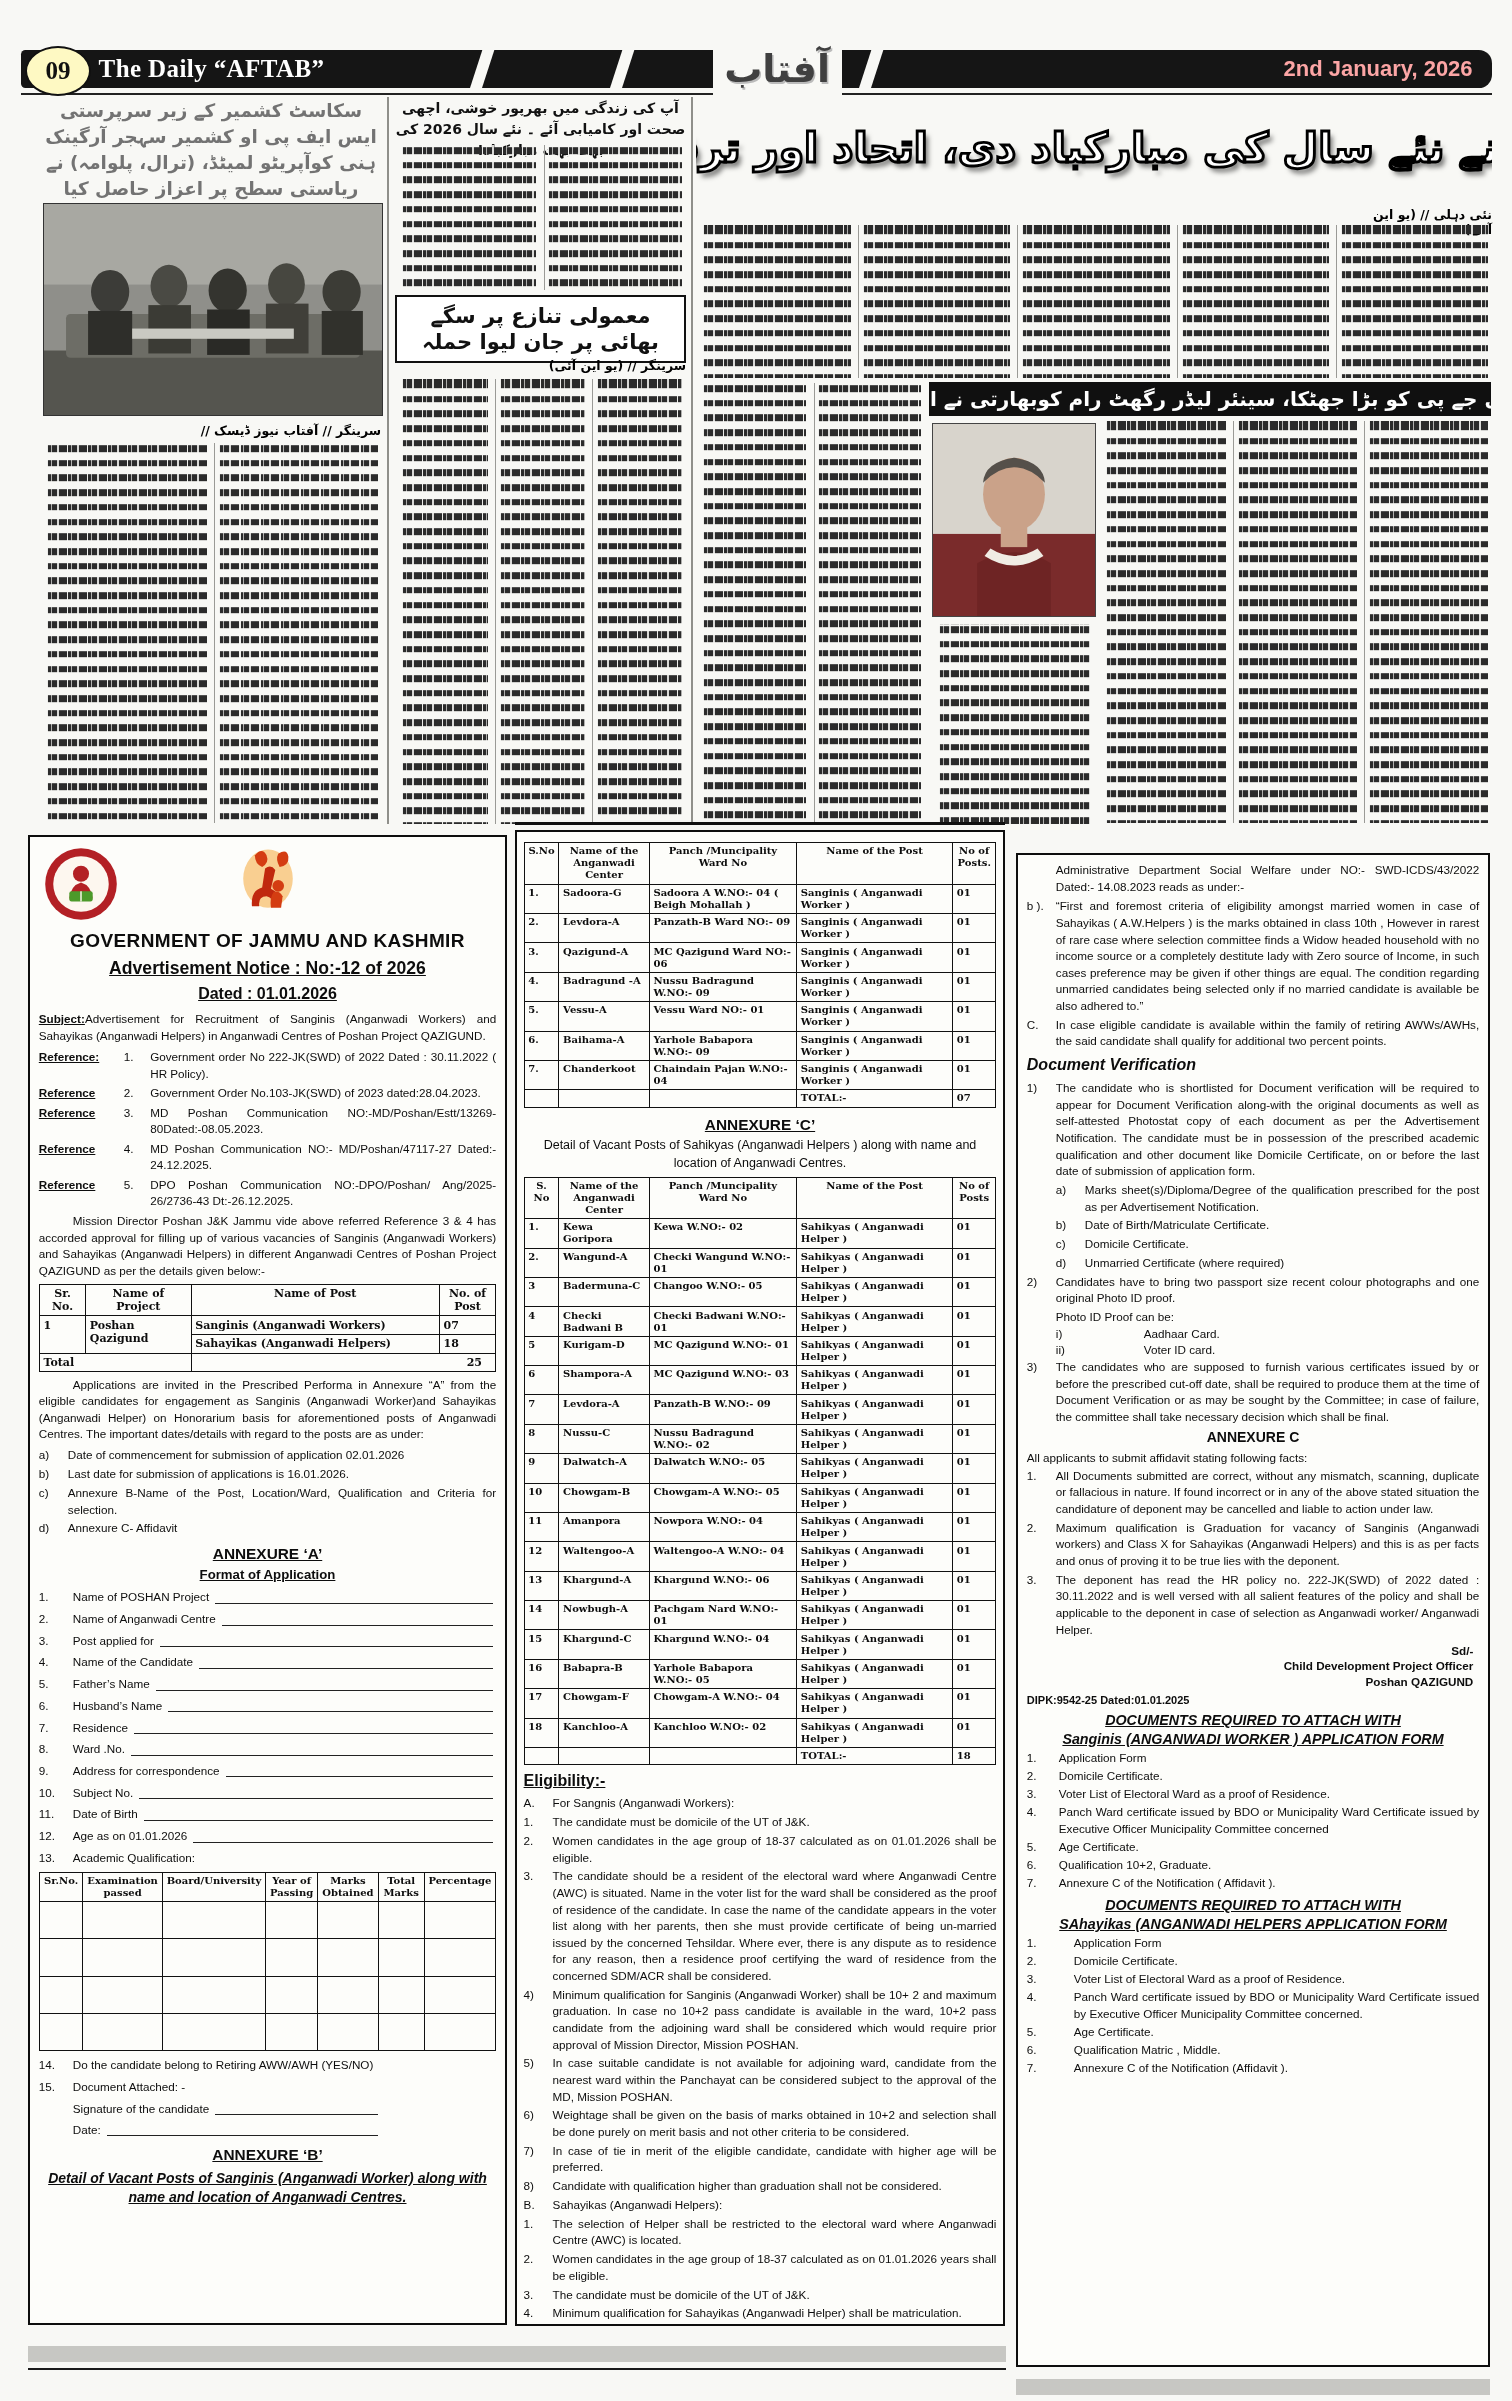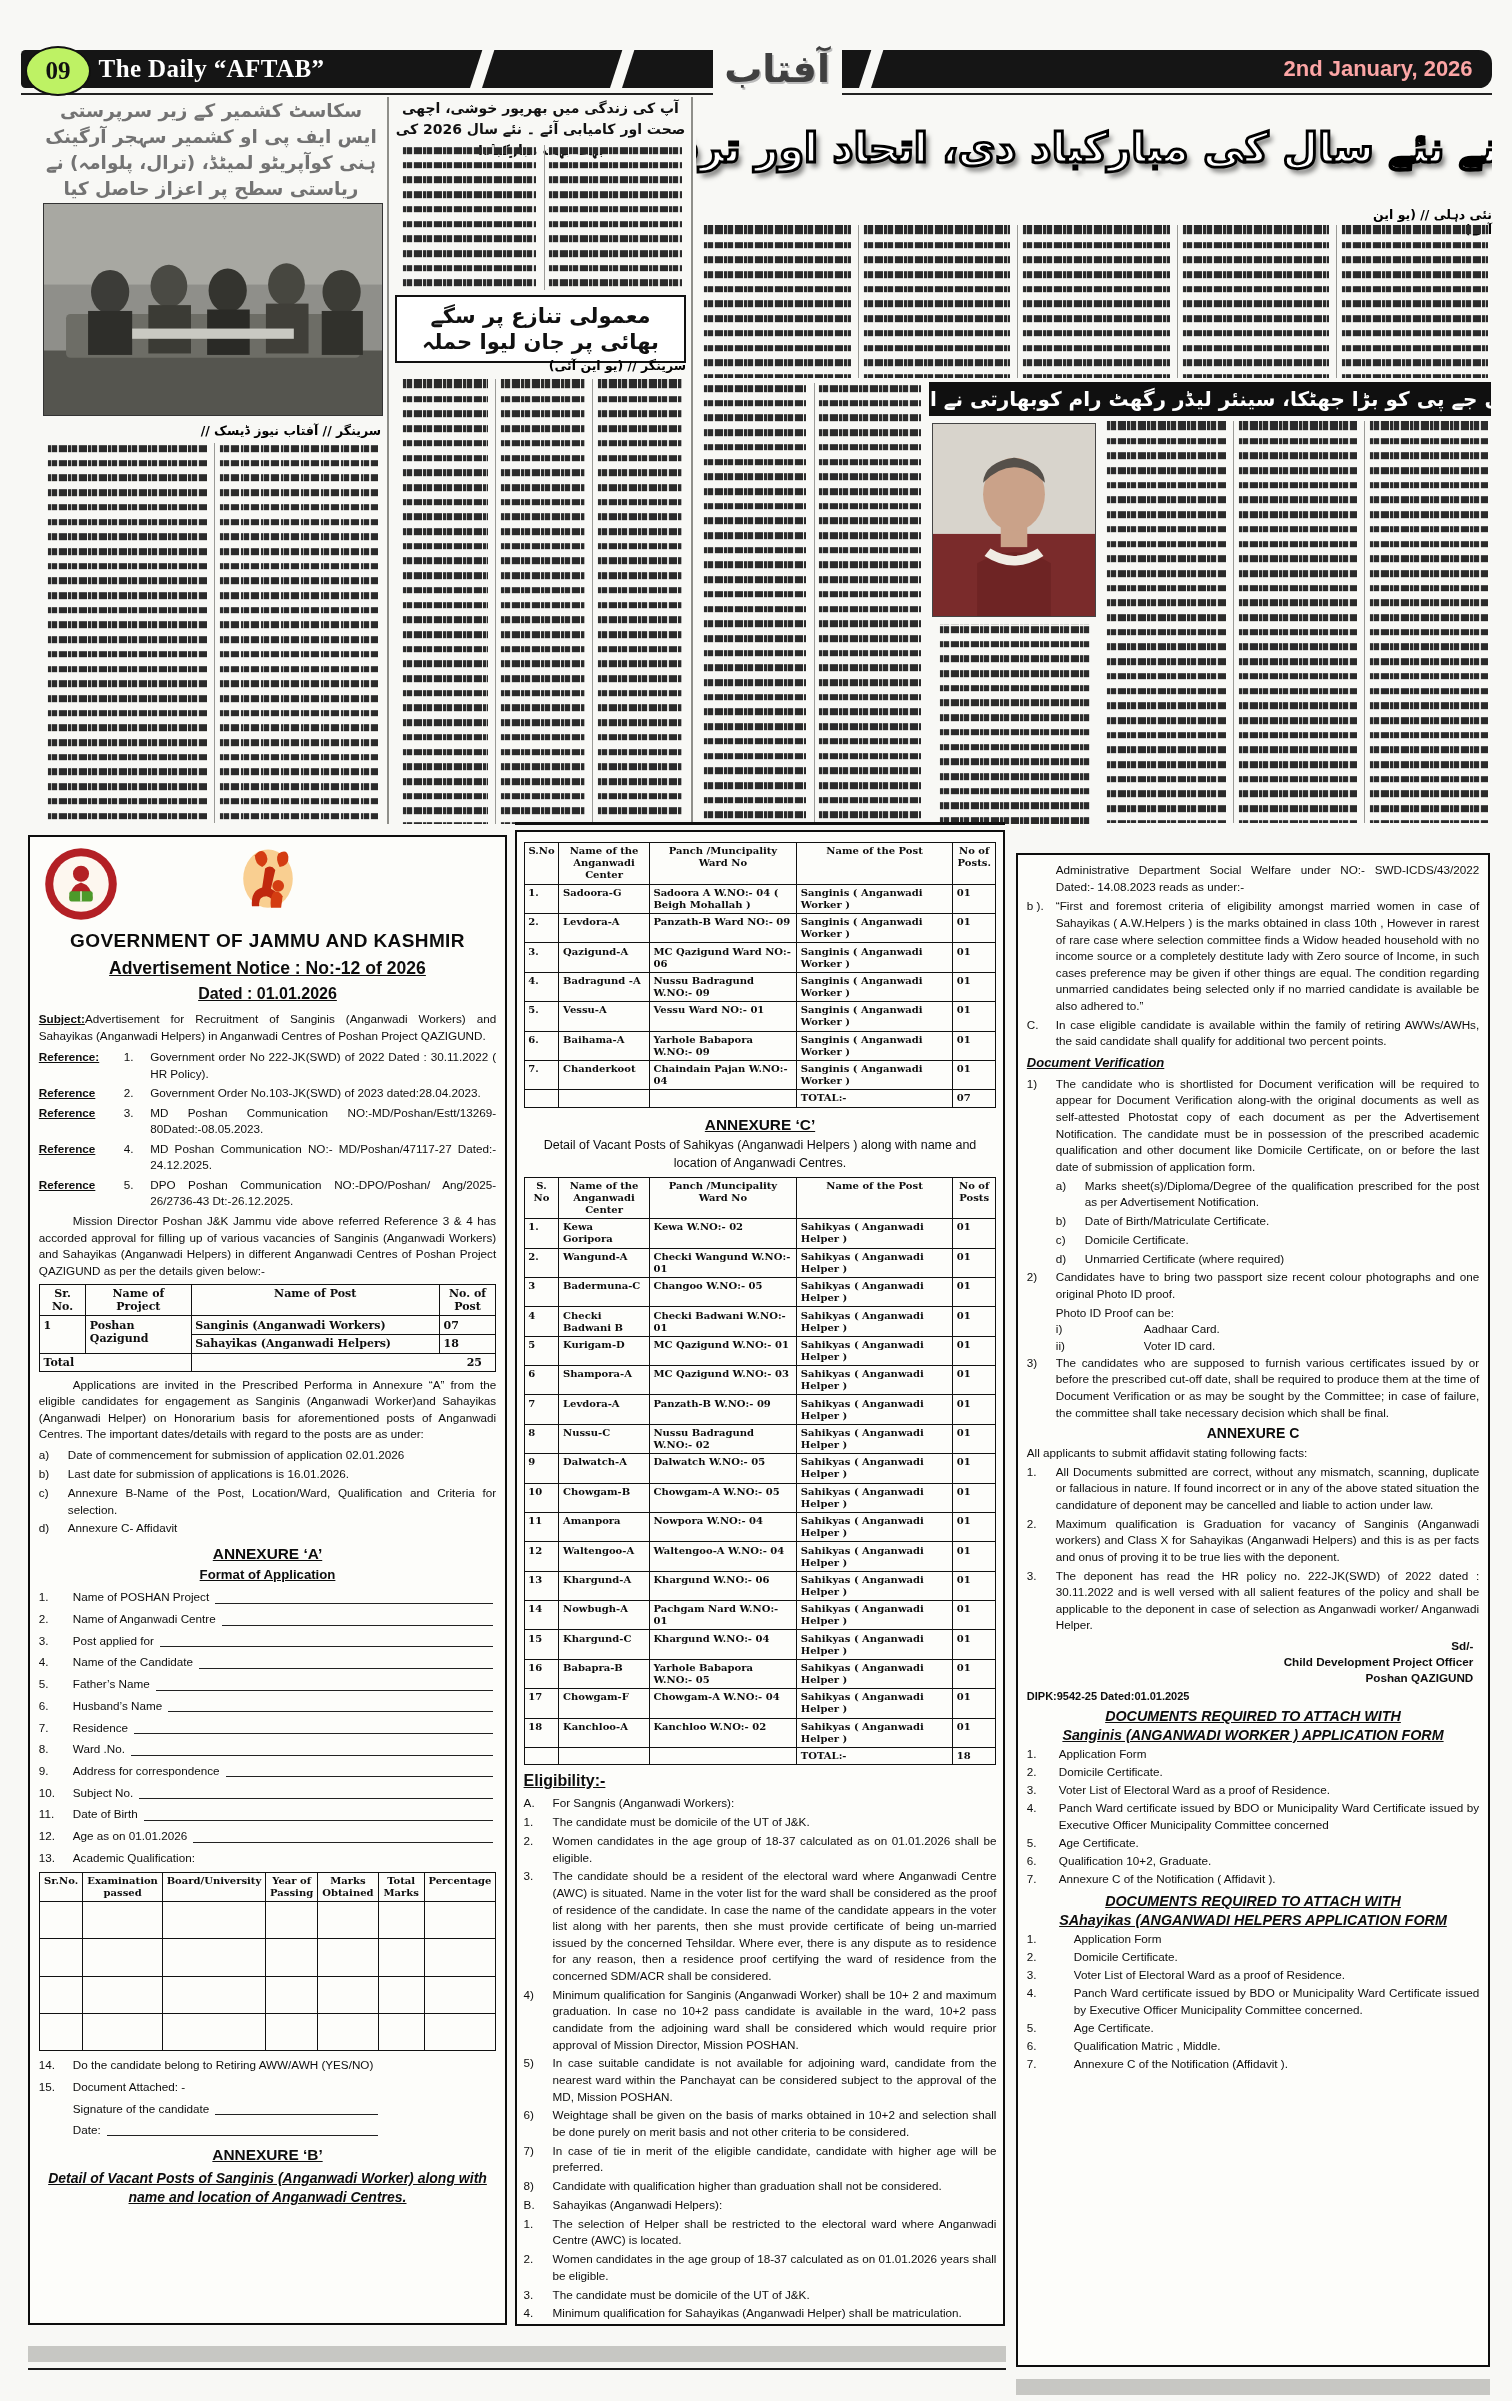--- a/index.html
+++ b/index.html
@@ -2,21 +2,21 @@
 <html style="font-size:11.7px"><head>
 <meta charset="utf-8">
 <style>
   html,body{margin:0;padding:0;background:#e8e8e4;}
   .page{position:relative;width:1512px;height:2401px;background:#f8f8f5;overflow:hidden;
         font-family:"Liberation Sans",sans-serif;color:#111;}
   
   .masthead{position:absolute;left:20.6px;top:50px;width:1471px;height:38px;}
   .mh-bar{position:absolute;left:0;top:0;right:0;bottom:0;background:#151515;border-radius:4.4px 13.2px 13.2px 4.4px;
           display:flex;align-items:center;}
-  .page-oval{position:absolute;left:4.4px;top:-4.4px;width:62px;height:46px;background:#bef264;border:2.9px solid #111;
+  .page-oval{position:absolute;left:4.4px;top:-4.4px;width:62px;height:46px;background:#fef9c3;border:2.9px solid #111;
              border-radius:50%;display:flex;align-items:center;justify-content:center;
              font:bold 25px "Liberation Serif",serif;color:#111;z-index:3;text-align:center;}
   .paper-name{margin-left:78px;color:#fff;font:bold 25px "Liberation Serif",serif;letter-spacing:0.4px;z-index:2;}
   .mh-stripe{position:absolute;top:-1.5px;bottom:-1.5px;width:11.7px;background:#f8f8f5;transform:skewX(-18deg);}
   .mh-logo-patch{position:absolute;left:692px;top:-10.3px;width:129px;height:59px;background:#f8f8f5;
                  display:flex;align-items:center;justify-content:center;z-index:2;}
   .mh-logo{font:bold 38px "DejaVu Sans",sans-serif;color:#404040;direction:rtl;text-shadow:1.5px 1.5px 0 #bbb;}
   .mh-date{position:absolute;right:19px;color:#fca5a5;font:bold 22px "Liberation Sans",sans-serif;z-index:2;margin-left:32px;}
   .mh-rule{position:absolute;left:20.6px;top:93px;width:1471px;height:1.5px;background:#222;}
   
@@ -77,21 +77,21 @@
   .annx-sub{font-size:13.2px;margin:0 0 4.4px;}
   .form-item{display:flex;align-items:flex-end;margin-bottom:5.1px;}
   .form-item .num{width:34px;flex:none;}
   .fill{flex:1;border-bottom:1.5px solid #222;margin:0 2.9px 2.2px 5.9px;min-width:22px;}
   .qual-table td{height:32px;}
   .sig-block{margin-left:34px;}
   .sig-row{display:flex;align-items:flex-end;max-width:308px;margin-bottom:4.4px;}
   .annxB-sub{font-family:"Liberation Sans",sans-serif;font-weight:bold;font-style:italic;
              text-decoration:underline;text-align:center;font-size:14px;line-height:1.35;margin-top:2.9px;}
   .elig-title{font-size:16px;font-weight:bold;text-decoration:underline;margin:4.4px 0 2.9px;}
-  .docver-title{font-weight:bold;text-decoration:underline;font-style:italic;font-size:13px;margin:4.4px 0 2.9px;}
+  .docver-title{font-weight:bold;font-style:italic;font-size:16px;margin:4.4px 0 2.9px;}
   .sub-ind{margin-left:29px;}
   .rom-row{display:grid;grid-template-columns:88px 1fr;margin-left:29px;}
   .signoff{text-align:right;font-weight:bold;line-height:1.35;margin:4.4px 5.9px 2.9px 0;}
   .dipk{font-weight:bold;font-size:11px;margin:1.5px 0 2.9px;}
   .doc-title{font-weight:bold;font-style:italic;text-decoration:underline;text-align:center;
              font-size:14.3px;line-height:1.3;}
   .doc-list{margin:1.5px 0 4.4px;}
   .doc-row{display:grid;grid-template-columns:32px 1fr;margin-bottom:1.5px;}
   .graybar{position:absolute;background:#c7c7c3;}
   .blackline{position:absolute;background:#1a1a1a;}

